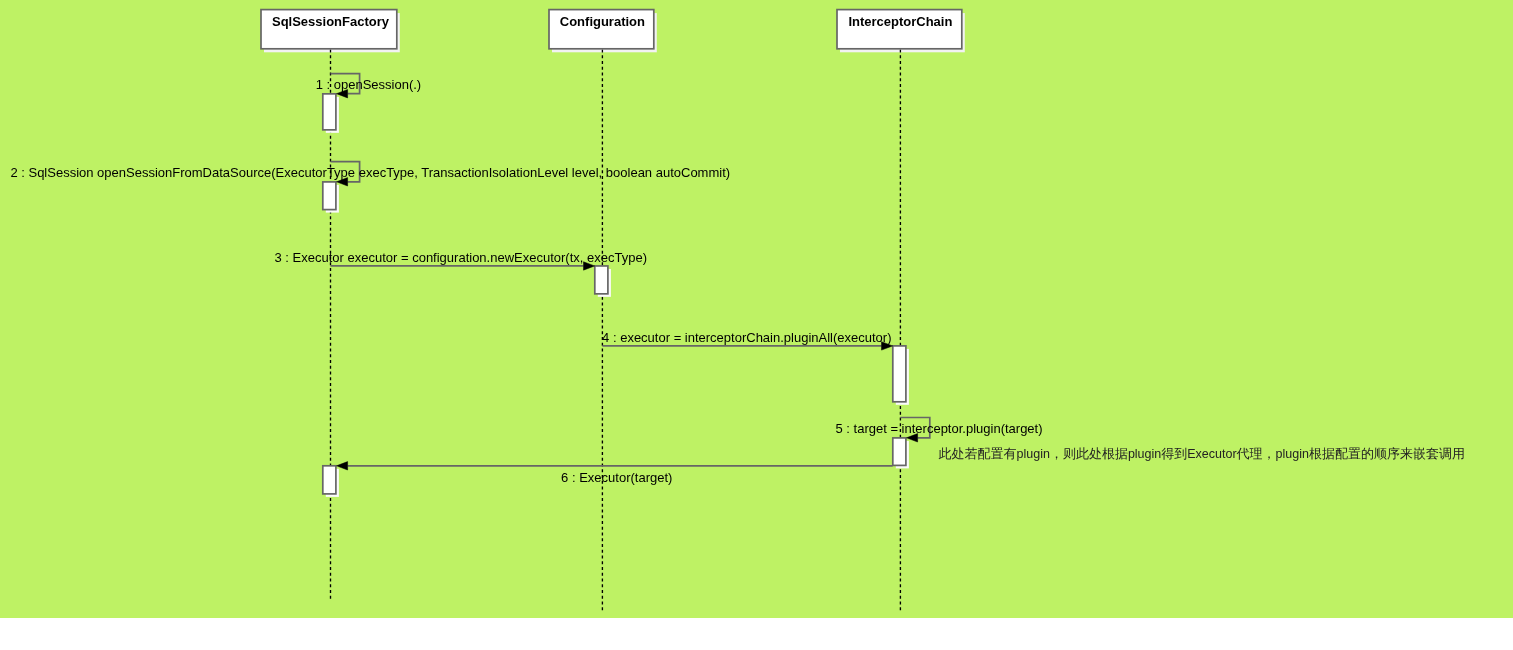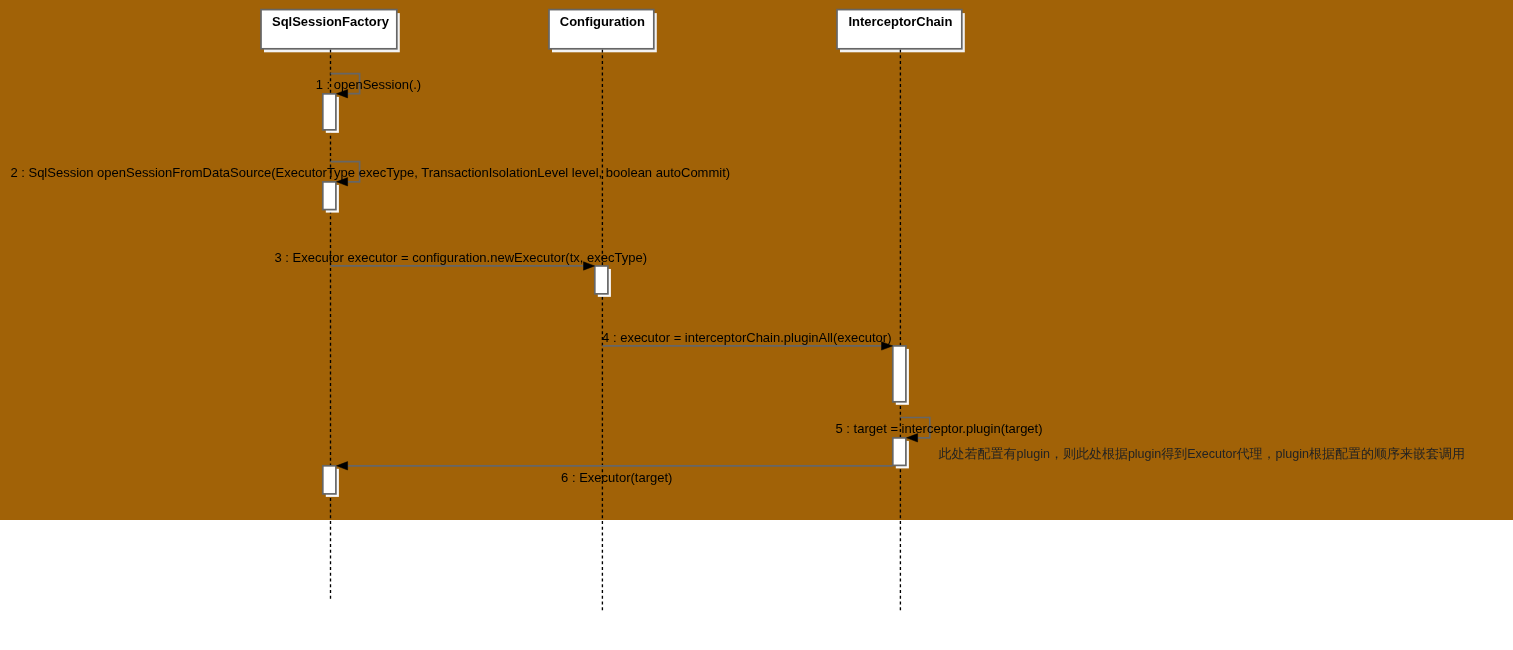--- a/index.html
+++ b/index.html
@@ -1,19 +1,19 @@
 <!DOCTYPE html>
 <html><head>
 <meta charset="utf-8">
 <title>UML Sequence Diagram</title>
 <style>
   html,body{margin:0;padding:0;background:#ffffff;}
   body{width:1513px;height:650px;overflow:hidden;
        font-family:"Liberation Sans",sans-serif;}
-  #canvas{position:relative;width:1513px;height:520px;background:#a16207;}
+  #canvas{position:relative;width:1513px;height:618px;background:#bef264;}
   svg#diagram{position:absolute;left:0;top:0;width:1513px;height:650px;display:block;}
 
   .lifeline-name{font-family:"Liberation Sans",sans-serif;font-size:13px;
                  font-weight:bold;fill:#000000;}
   .msg-label{font-family:"Liberation Sans",sans-serif;font-size:13px;fill:#000000;}
   .note-text{font-family:"Liberation Serif",serif;font-size:13px;fill:#222222;}
   .note-han{font-family:"Liberation Serif",serif;font-size:13px;}
   .note-latin{font-family:"Liberation Sans",sans-serif;font-size:12.5px;}
 
   .head-box{fill:#ffffff;stroke:#666666;stroke-width:1.7;}

